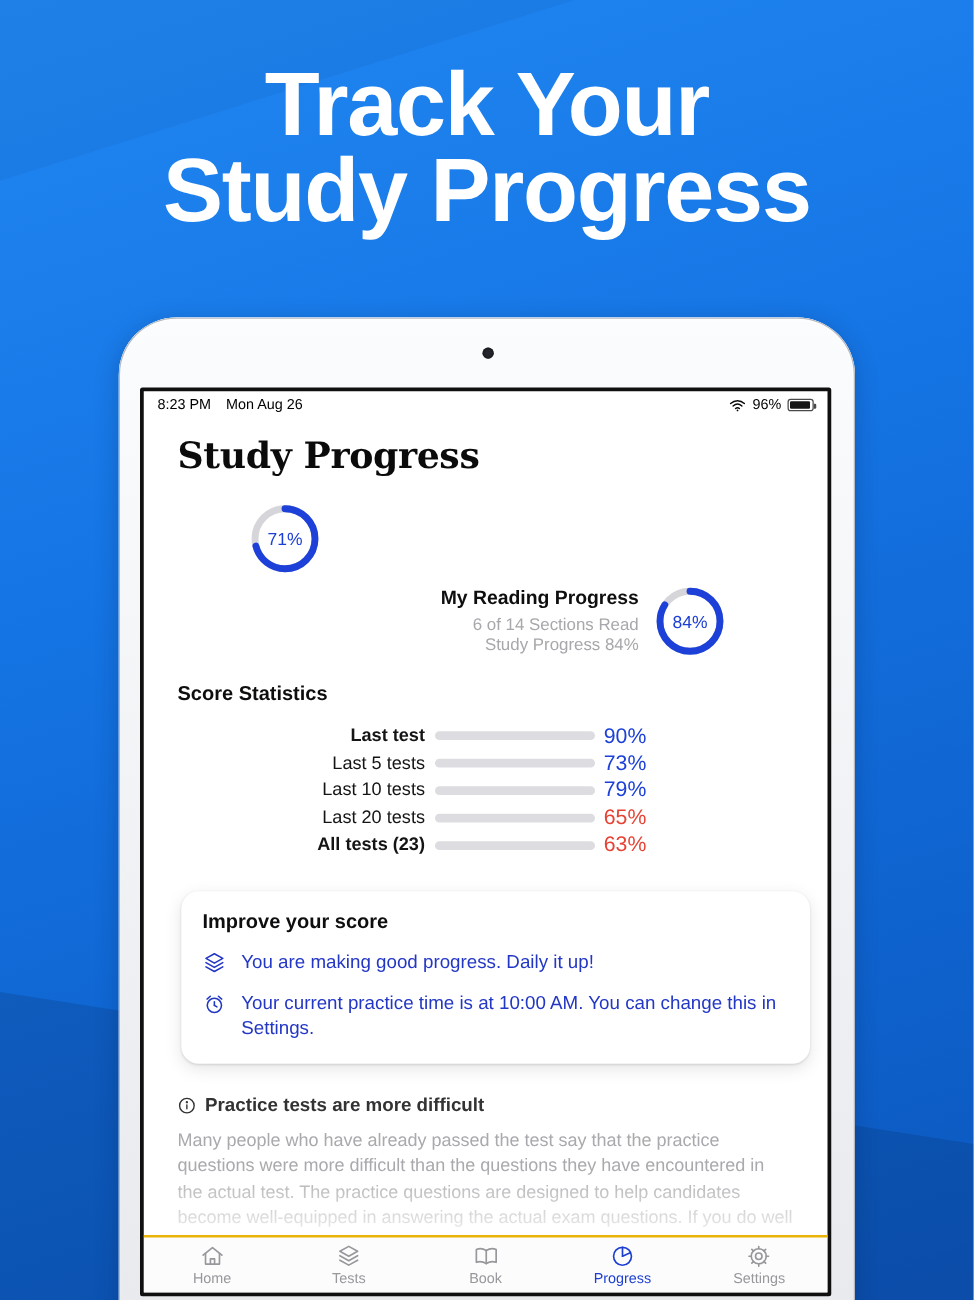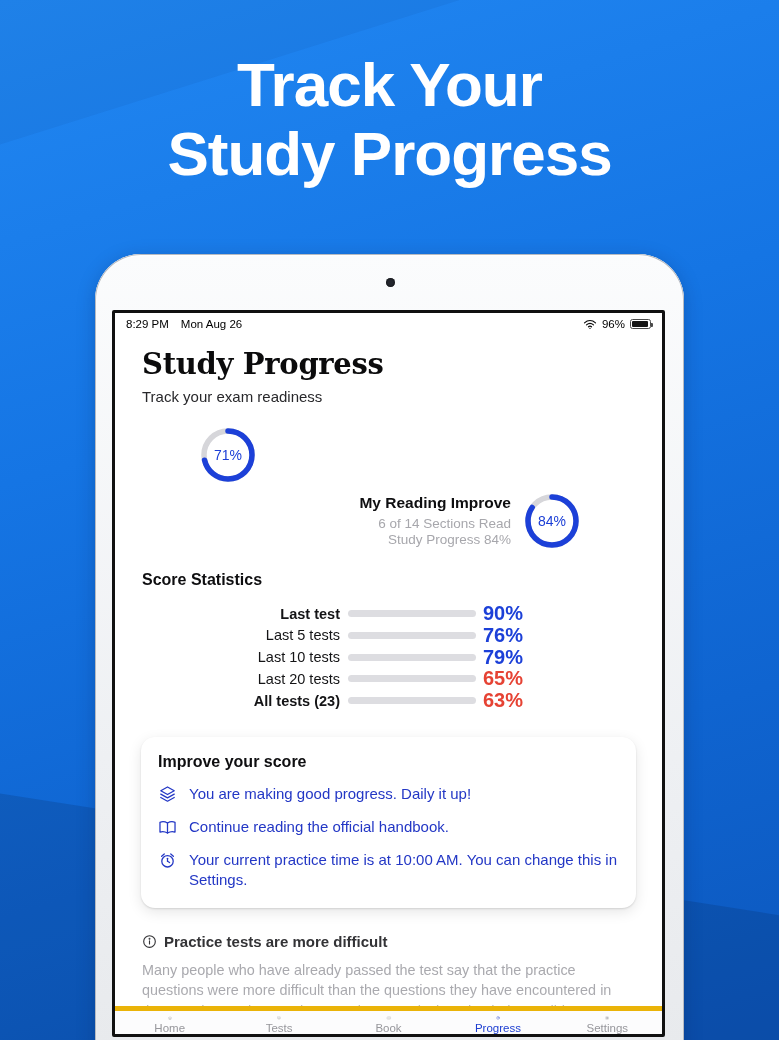--- a/index.html
+++ b/index.html
@@ -6,21 +6,21 @@
   html,body { width:779px; height:1040px; }
   body { font-family:"Liberation Sans", sans-serif; }
   .page { position:relative; width:779px; height:1040px; overflow:hidden;
     background:linear-gradient(163deg,#2187f2 0%,#1575e4 38%,#0f64d0 72%,#0c57bd 100%); }
   .page::before { content:""; position:absolute; inset:0;
     background:rgba(6,32,80,.06); clip-path:polygon(0 0,59% 0,0 13.9%); }
   .page::after { content:""; position:absolute; inset:0;
     background:rgba(5,22,64,.16); clip-path:polygon(0 76.3%,100% 88%,100% 100%,0 100%); }
 
   .hero { position:absolute; top:50px; left:0; width:100%; text-align:center;
-    color:#fff; font-weight:800; font-size:62px; line-height:69px; letter-spacing:-1px; z-index:1; }
+    color:#fff; font-weight:800; font-size:72px; line-height:69px; letter-spacing:-1px; z-index:1; }
 
   
   .tablet { position:absolute; left:95px; top:254px; width:589px; height:840px; z-index:2;
     background:linear-gradient(180deg,#fbfcfd 0%,#eef0f3 60%,#e7e9ec 100%);
     border-radius:46px 46px 0 0;
     box-shadow:inset 0 0 0 1px #b6bac1, inset 0 2px 2px rgba(255,255,255,.9), 0 4px 18px rgba(0,30,80,.25); }
   .camera { position:absolute; left:50%; top:24px; width:9px; height:9px; margin-left:-4px;
     border-radius:50%; background:#23262d; box-shadow:inset 0 0 2px #000; }
   .screen { position:absolute; left:17px; top:56px; width:553px; height:727px;
     background:#fff; border:3px solid #101010; border-radius:2px; overflow:hidden; }
@@ -57,41 +57,41 @@
 
   
   .score-heading { margin-top:22px; font-size:16px; font-weight:700; color:#0e0e10; }
   .bars { margin-top:13px; }
   .bar-row { display:grid; grid-template-columns:199px 128px 52px; column-gap:7px;
     align-items:center; height:21.8px; }
   .bar-label { text-align:right; font-size:14.5px; color:#141416; padding-right:1px; }
   .bar-label.bold { font-weight:700; }
   .bar-track { height:7px; border-radius:4px; background:#dddde1; overflow:hidden; }
   .bar-fill { height:7px; border-radius:4px; }
-  .bar-value { font-size:20px; font-weight:700; }
-
-  
-  .card-wrap { padding:0 26px; margin-top:26px; }
+  .bar-value { font-size:17px; font-weight:400; }
+
+  
+  .card-wrap { padding:0 14px; margin-top:26px;margin-left:16px; }
   .card { background:#fff; border-radius:14px; padding:16px 17px 18px 17px;
     box-shadow:0 1px 2px rgba(0,0,0,.12), 0 4px 14px rgba(0,0,0,.10); }
   .card-title { font-size:16px; font-weight:700; color:#0e0e10; }
   .tip { display:flex; gap:12px; margin-top:13px; color:#2337c5; font-size:15px; line-height:20px; }
   .tip svg { flex:0 0 19px; width:19px; height:19px; margin-top:1px; }
 
   
   .info { padding:0 27px; margin-top:25px; }
   .info-head { display:flex; align-items:center; gap:7px; font-size:15px; font-weight:700; color:#333336; }
   .info-head svg { width:15px; height:15px; }
   .info-body { margin-top:10px; font-size:14.4px; line-height:20.5px; color:#a9a9ae;
     -webkit-mask-image:linear-gradient(#000 30%, rgba(0,0,0,0) 97%);
             mask-image:linear-gradient(#000 30%, rgba(0,0,0,0) 97%); }
 
   
-  .tabbar { position:absolute; left:0; right:0; bottom:0; height:28px; background:#fcfcfd;
-    border-top:5px solid #eab308; display:flex; }
+  .tabbar { position:absolute; left:0; right:0; bottom:0; height:46px; background:#fcfcfd;
+    border-top:2px solid #eab308; display:flex; }
   .tab-item { flex:1; display:flex; flex-direction:column; align-items:center;
     padding-top:5px; gap:2px; color:#97979c; cursor:pointer; }
   .tab-item svg { width:20px; height:20px; }
   .tab-item .tab-label { font-size:11.5px; }
   .tab-item.active { color:#1d3ed1;text-align:center; }
 
   svg.stroke { fill:none; stroke:currentColor; stroke-width:1.6; stroke-linecap:round; stroke-linejoin:round; }
 </style>
 </head>
 <body>
@@ -101,55 +101,54 @@
     <div>Track Your</div>
     <div>Study Progress</div>
   </div>
 
   <div class="tablet">
     <div class="camera"></div>
     <div class="screen">
 
       <div class="statusbar">
         <div class="sb-left">
-          <span>8:29 PM</span>
+          <span>8:23 PM</span>
           <span>Mon Aug 26</span>
         </div>
         <div class="sb-right">
           <svg class="stroke" width="14" height="11" viewBox="0 0 24 20" style="stroke:#0a0a0a;stroke-width:2.1">
             <path d="M2 7 C8 1.5 16 1.5 22 7"></path>
               <path d="M5.6 10.6 C9.5 7.2 14.5 7.2 18.4 10.6"></path>
             <path d="M9.2 14.2 C10.9 12.8 13.1 12.8 14.8 14.2"></path>
               <circle cx="12" cy="17" r="1.3" fill="#0a0a0a" stroke="none"></circle>
           </svg>
           <span>96%</span>
           <span class="battery">
               <i></i>
             </span>
         </div>
       </div>
 
       <div class="app-main">
         <div class="app-title">Study Progress</div>
-        <div class="app-sub">Track your exam readiness</div>
 
         <div class="rings-wrap">
           <div class="ring-row left">
             <div class="ring-box">
               <svg viewBox="0 0 56 56" class="ring">
                 <circle cx="28" cy="28" r="24" fill="none" stroke="#d6d6da" stroke-width="5.5"></circle>
                 <circle class="ring-prog" cx="28" cy="28" r="24" fill="none" stroke="#1c40d8" stroke-width="5.5" stroke-linecap="round" stroke-dasharray="107.06547763434016 43.73096973796993"></circle>
               </svg>
               <div class="ring-pct">71%</div>
             </div>
           </div>
 
           <div class="ring-row right">
             <div class="ring-text">
-              <div class="rt-title">My Reading Improve</div>
+              <div class="rt-title">My Reading Progress</div>
               <div class="rt-line">6 of 14 Sections Read</div>
               <div class="rt-line">Study Progress 84%</div>
             </div>
             <div class="ring-box">
               <svg viewBox="0 0 56 56" class="ring">
                 <circle cx="28" cy="28" r="24" fill="none" stroke="#d6d6da" stroke-width="5.5"></circle>
                 <circle class="ring-prog" cx="28" cy="28" r="24" fill="none" stroke="#1c40d8" stroke-width="5.5" stroke-linecap="round" stroke-dasharray="126.66901579274047 24.127431579569617"></circle>
               </svg>
               <div class="ring-pct">84%</div>
             </div>
@@ -161,21 +160,21 @@
 
         <div class="bars">
           <div class="bar-row">
             <span class="bar-label bold">Last test</span>
             <span class="bar-track"><span class="bar-fill" style="width: 90%; background: rgb(28, 64, 216);"></span></span>
             <span class="bar-value" style="color: rgb(28, 64, 216);">90%</span>
           </div>
           <div class="bar-row">
             <span class="bar-label">Last 5 tests</span>
             <span class="bar-track"><span class="bar-fill" style="width: 87%; background: rgb(28, 64, 216);"></span></span>
-            <span class="bar-value" style="color: rgb(28, 64, 216);">76%</span>
+            <span class="bar-value" style="color: rgb(28, 64, 216);">73%</span>
           </div>
           <div class="bar-row">
             <span class="bar-label">Last 10 tests</span>
             <span class="bar-track"><span class="bar-fill" style="width: 79%; background: rgb(28, 64, 216);"></span></span>
             <span class="bar-value" style="color: rgb(28, 64, 216);">79%</span>
           </div>
           <div class="bar-row">
             <span class="bar-label">Last 20 tests</span>
             <span class="bar-track"><span class="bar-fill" style="width: 65%; background: rgb(230, 67, 52);"></span></span>
             <span class="bar-value" style="color: rgb(230, 67, 52);">65%</span>
@@ -194,27 +193,20 @@
           <div class="tip">
             <svg class="stroke" viewBox="0 0 24 24">
               <path d="M12 2.5 L20.5 7.25 L12 12 L3.5 7.25 Z"></path>
                 <path d="M3.5 11.5 L12 16.25 L20.5 11.5"></path>
                 <path d="M3.5 15.75 L12 20.5 L20.5 15.75"></path>
             </svg>
             <span>You are making good progress. Daily it up!</span>
           </div>
           <div class="tip">
             <svg class="stroke" viewBox="0 0 24 24">
-              <path d="M2.5 5.5 C5.5 4.2 9 4.6 12 6.4 C15 4.6 18.5 4.2 21.5 5.5 V17.8 C18.5 16.8 15 17.2 12 19 C9 17.2 5.5 16.8 2.5 17.8 Z"></path>
-                <path d="M12 6.4 V19"></path>
-            </svg>
-            <span>Continue reading the official handbook.</span>
-          </div>
-          <div class="tip">
-            <svg class="stroke" viewBox="0 0 24 24">
               <circle cx="12" cy="13" r="7.2"></circle>
                 <path d="M12 13 V9.3"></path>
                 <path d="M12 13 L14.6 14.6"></path>
               <path d="M4.6 6.6 L7.9 3.8"></path>
                 <path d="M19.4 6.6 L16.1 3.8"></path>
             </svg>
             <span>Your current practice time is at 10:00 AM. You can change this in Settings.</span>
           </div>
         </div>
       </div>

